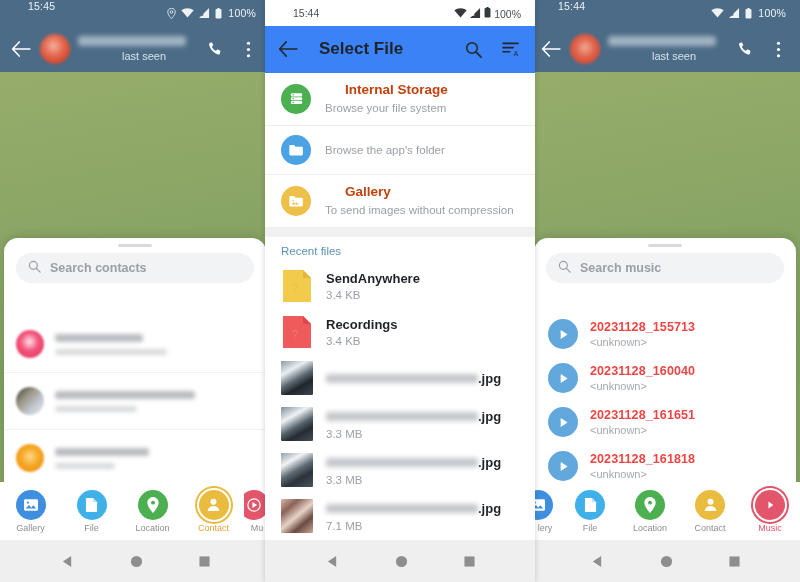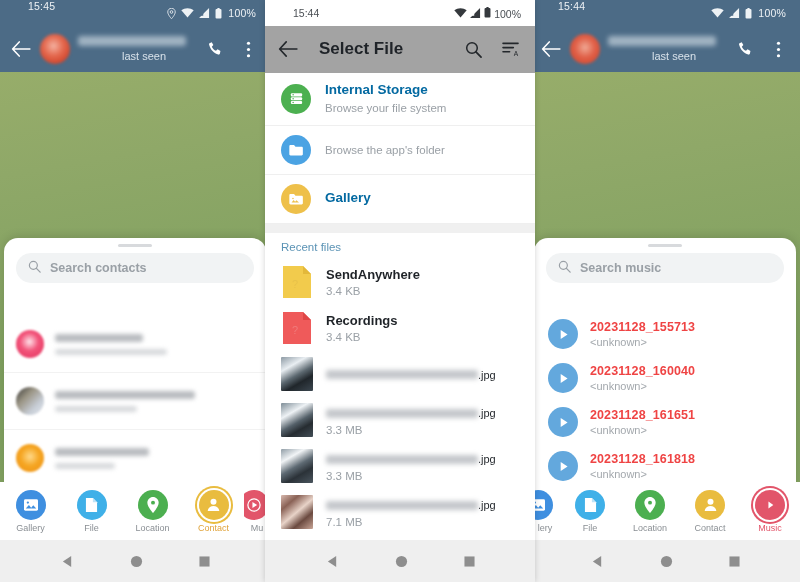--- a/index.html
+++ b/index.html
@@ -59,37 +59,37 @@
   .tab.sel3 .tablabel{color:#e2556a;}
   .ring{box-shadow:0 0 0 2px #fff,0 0 0 4px currentColor;}
 
   
   .navbar{position:absolute;left:0;right:0;bottom:0;height:42px;background:#efefef;display:flex;align-items:center;justify-content:center;gap:56px;}
   .navbar .nb{display:flex;align-items:center;justify-content:center;}
 
   
   .fp-status{height:26px;background:#fff;display:flex;align-items:center;padding:0 14px;color:#4a4f54;font-size:10.5px;}
   .fp-status .time{margin-left:14px;}
-  .fp-appbar{height:46px;background:#a3a3a3;display:flex;align-items:center;padding:0 12px;gap:14px;border-bottom:1px solid transparent;}
+  .fp-appbar{height:46px;background:#3b82f6;display:flex;align-items:center;padding:0 12px;gap:14px;border-bottom:1px solid transparent;}
   .fp-title{font-size:17px;font-weight:bold;color:#1f2328;flex:1 1 auto;margin-left:6px;}
   .fp-list{background:#fff;}
   .fp-row{display:flex;align-items:center;gap:14px;padding:9px 16px;border-bottom:1px solid #efefef;}
   .fp-circ{width:30px;height:30px;border-radius:50%;flex:0 0 auto;display:flex;align-items:center;justify-content:center;}
-  .fp-t{font-size:13.5px;font-weight:bold;color:#0369a1;line-height:1.25;}
+  .fp-t{font-size:13.5px;font-weight:bold;color:#c2410c;line-height:1.25;margin-left:20px;}
   .fp-s{font-size:11.5px;color:#9aa0a6;line-height:1.3;margin-top:2px;}
   .fp-sep{height:9px;background:#f0f0f0;}
   .fp-section{font-size:11.5px;color:#5b93b5;padding:8px 16px 6px;background:#fff;}
   .fr{display:flex;align-items:center;gap:13px;padding:6px 16px 6px;background:#fff;}
   .fr .ficon{width:32px;height:34px;flex:0 0 auto;}
   .fr .thumb{width:32px;height:34px;flex:0 0 auto;border-radius:1px;filter:blur(.6px);}
   .fr .fmeta{flex:1 1 auto;min-width:0;}
   .fname{font-size:13px;font-weight:bold;color:#1f2328;}
   .fname-blur{height:9px;border-radius:2px;background:#c4c7cb;filter:blur(2.4px);display:inline-block;vertical-align:middle;}
   .fsize{font-size:11.5px;color:#9aa0a6;margin-top:3px;}
-  .ext{font-size:11px;font-weight:normal;color:#1f2328;}
+  .ext{font-size:13px;font-weight:bold;color:#1f2328;}
 
   
   .mrow{display:flex;align-items:center;gap:12px;padding:7px 14px;}
   .mcirc{width:30px;height:30px;border-radius:50%;background:#63a8dd;display:flex;align-items:center;justify-content:center;flex:0 0 auto;}
   .mname{font-size:12.5px;font-weight:bold;color:#ef4444;letter-spacing:.1px;}
   .munk{font-size:11px;color:#a3a8ad;margin-top:2px;}
 </style>
 </head>
 <body>
 
@@ -343,20 +343,21 @@
       <div class="fp-row">
         <span class="fp-circ" style="background:#eec04a">
           <svg width="16" height="14" viewBox="0 0 18 15">
               <path d="M1.5 3.2c0-.7.6-1.3 1.3-1.3h4l1.6 1.9h7c.7 0 1.3.6 1.3 1.3v7.2c0 .7-.6 1.3-1.3 1.3H2.8c-.7 0-1.3-.6-1.3-1.3z" fill="#fff"></path>
               <path d="M4 11.4l2.3-2.7 1.7 2 1.5-1.7 2.9 2.4z" fill="#eec04a"></path>
               <circle cx="5.6" cy="6.9" r=".9" fill="#eec04a"></circle>
             </svg>
         </span>
         <span>
             <span class="fp-t" style="display:block">Gallery</span>
+            <span class="fp-s" style="display:block">To send images without compression</span>
           </span>
       </div>
     </div>
 
     <div class="fp-sep"></div>
     <div class="fp-section">Recent files</div>
 
     <div>
       <div class="fr">
         <span class="ficon">

